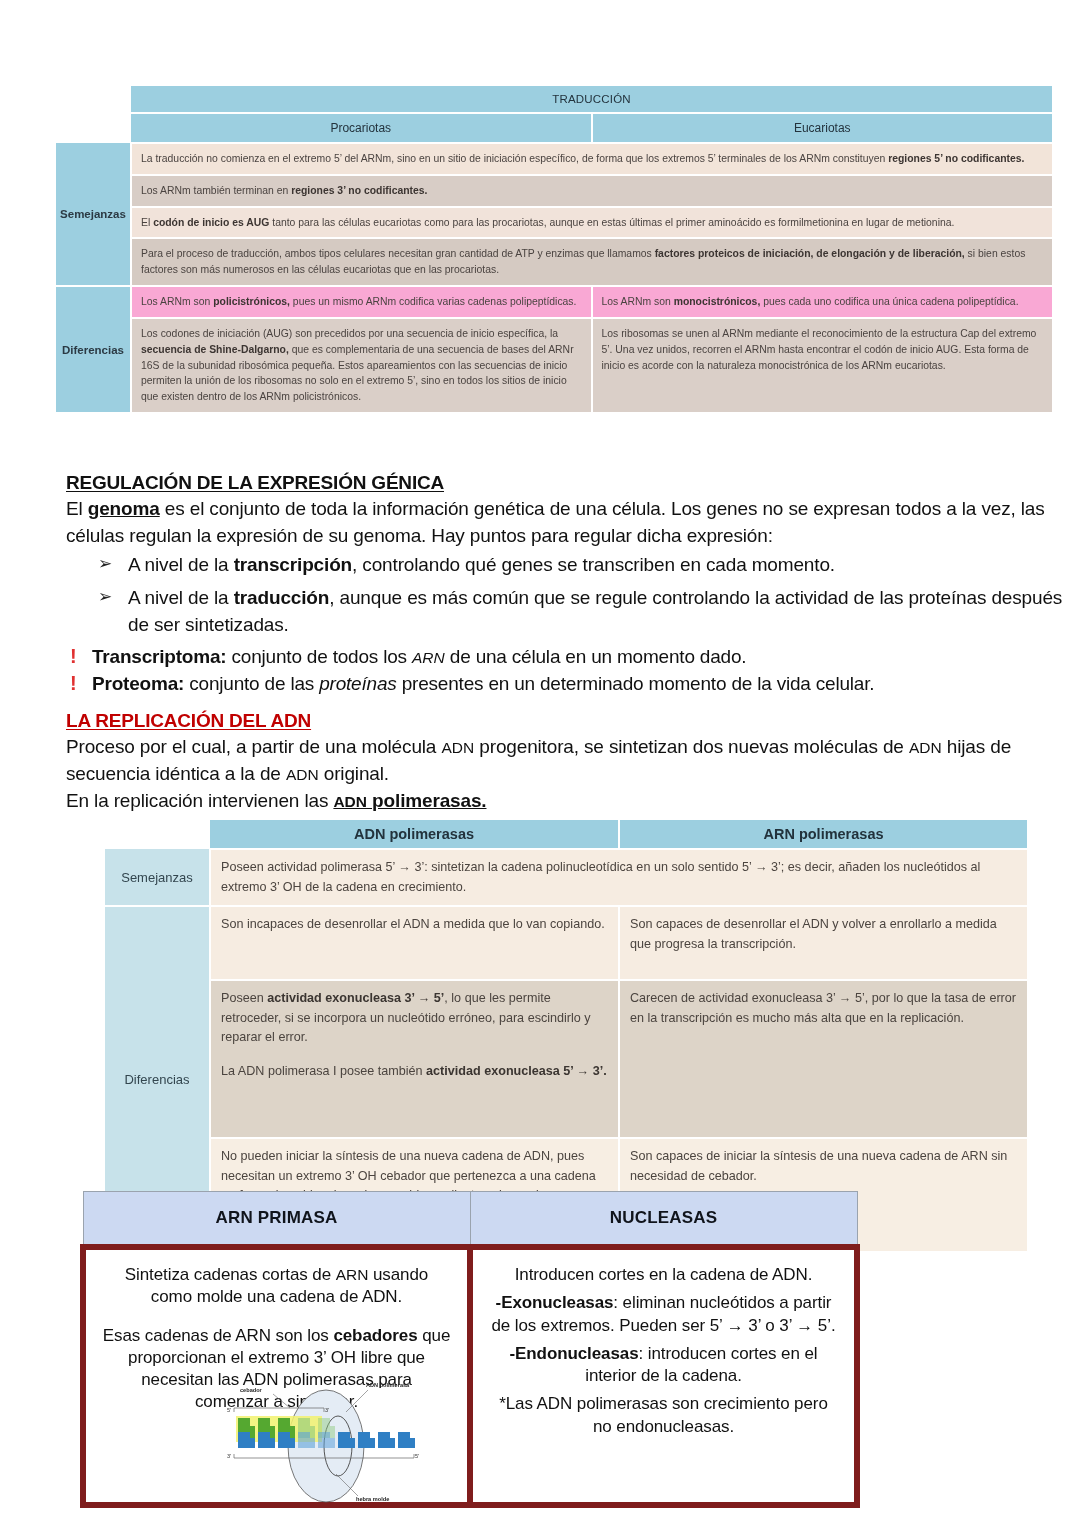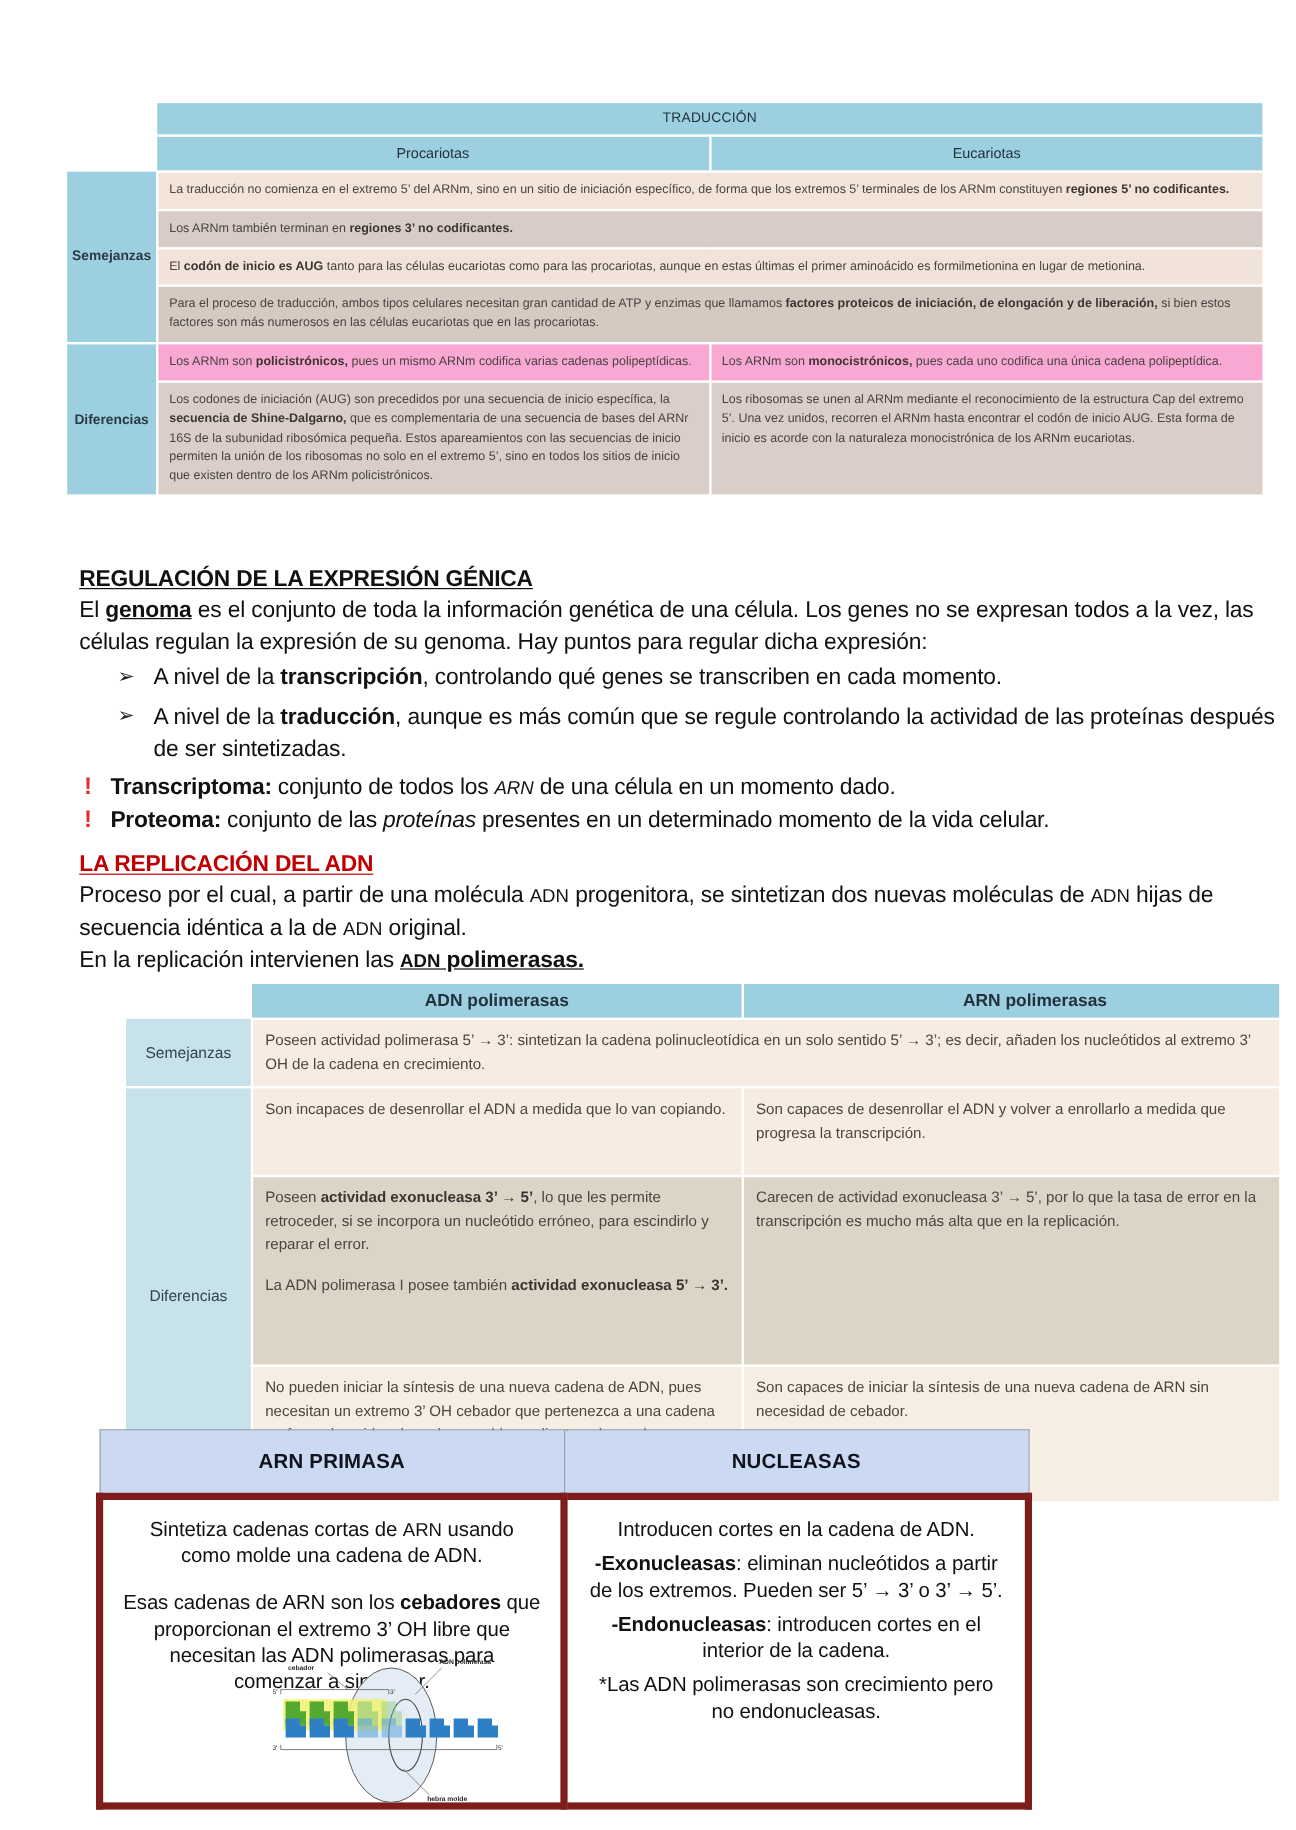--- a/index.html
+++ b/index.html
@@ -175,21 +175,21 @@
     background: #9ccfe0;
     color: #22323c;
     font-size: 14.5px;
     font-weight: 700;
     text-align: center;
     height: 28px;
     vertical-align: middle;
     border-right: 2px solid #ffffff;
     border-bottom: 2px solid #ffffff;
   }
-  .t2 .hdr.last { border-right: none; padding-left: 39px; }
+  .t2 .hdr.last { border-right: none; }
   .t2 .cell {
     font-size: 12.6px;
     line-height: 1.55;
     color: #4b443f;
     padding: 8px 10px;
     border-right: 2px solid #ffffff;
     border-bottom: 2px solid #ffffff;
   }
   .t2 .cell.last { border-right: none; }
   .t2 .bgl { background: #f6ece1; }

